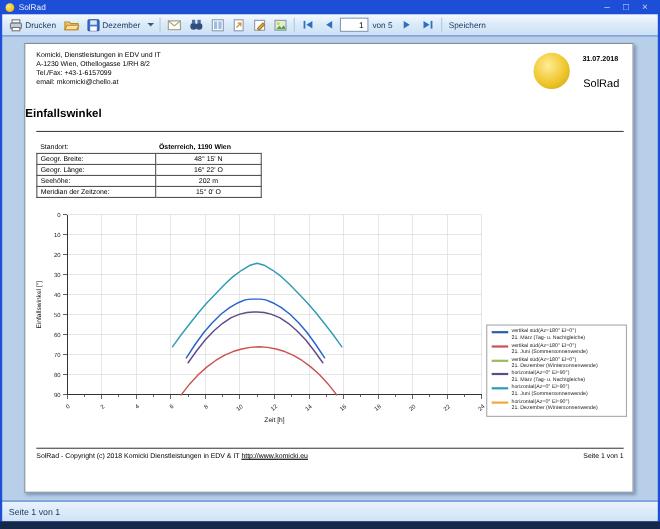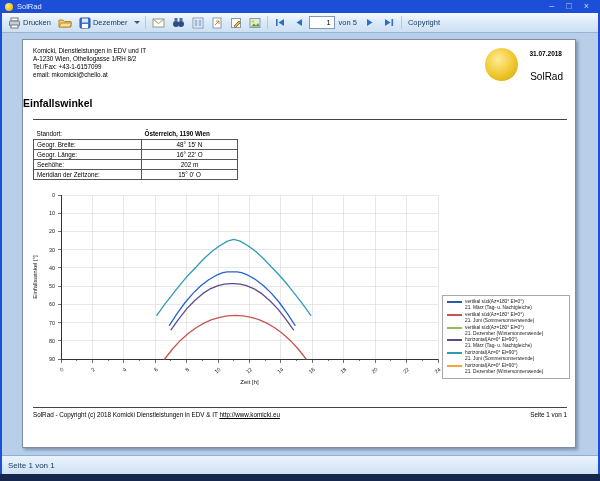--- a/index.html
+++ b/index.html
@@ -181,21 +181,21 @@
           <path d="M3 2 L8.5 5.5 L3 9 z" fill="#2d6fc2"></path>
         </svg>
     </span>
     <span class="tbtn">
       <svg width="12" height="11">
           <path d="M2 2 L7.5 5.5 L2 9 z" fill="#2d6fc2"></path>
           <rect x="8.5" y="2" width="1.6" height="7" fill="#2d6fc2"></rect>
         </svg>
     </span>
     <span class="tsep"></span>
-    <span class="tbtn">Copyright</span>
+    <span class="tbtn">Speichern</span>
   </div>
 
   <div class="workspace">
     <div class="page">
 
       <div class="company">
         <div>Komicki, Dienstleistungen in EDV und IT</div>
         <div>A-1230 Wien, Othellogasse 1/RH 8/2</div>
         <div>Tel./Fax: +43-1-6157099</div>
         <div>email: mkomicki@chello.at</div>

